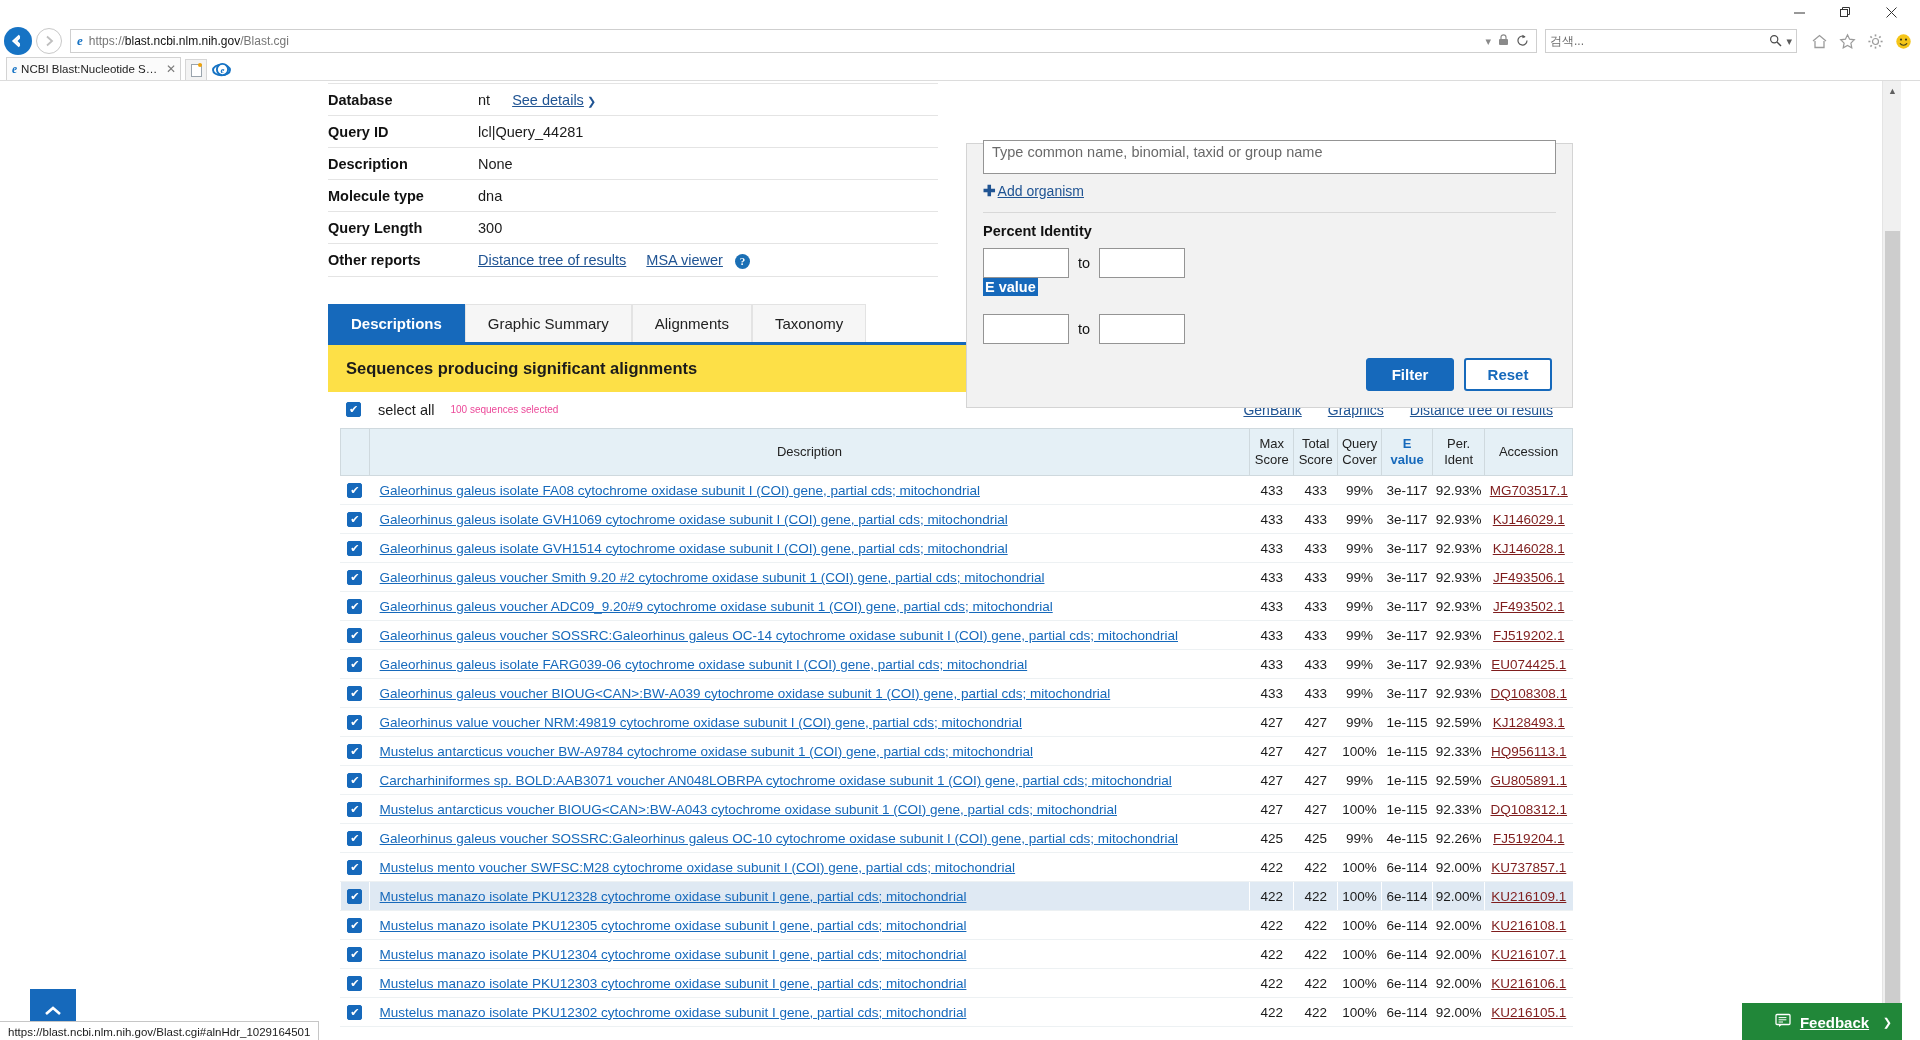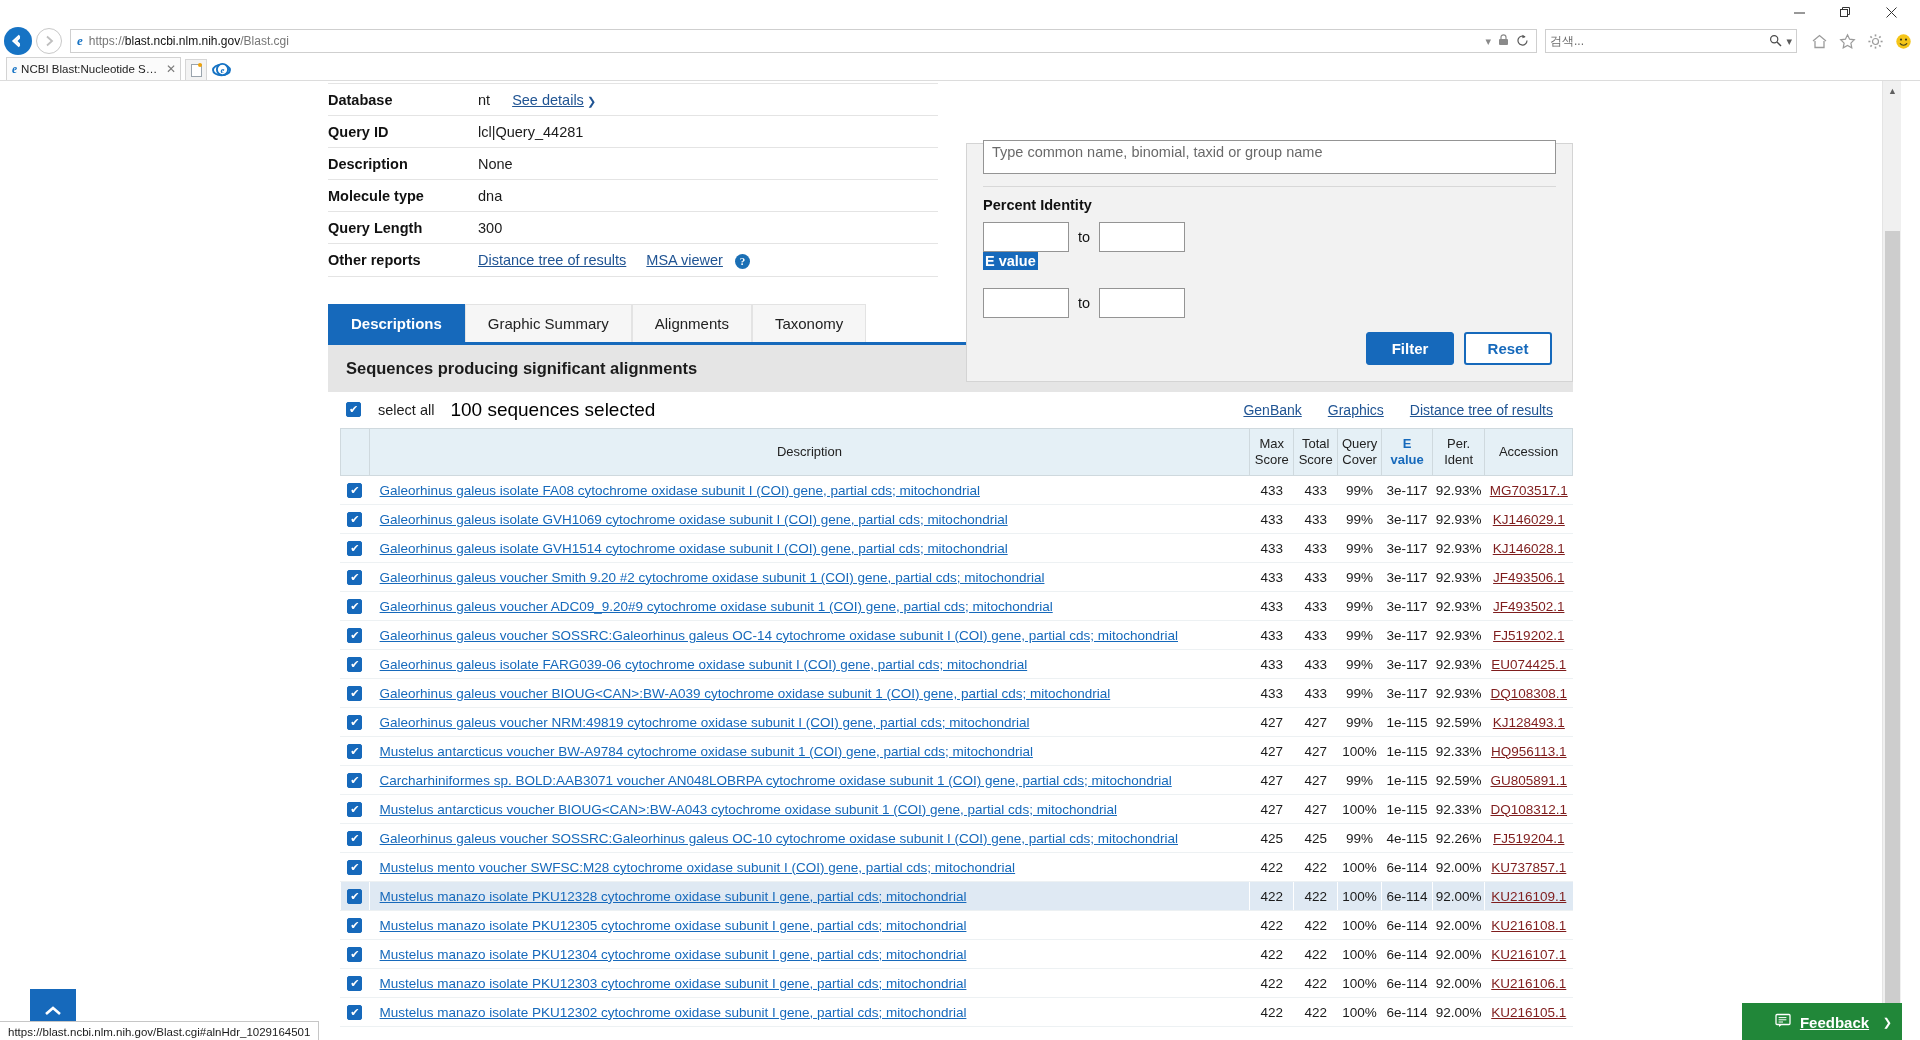--- a/index.html
+++ b/index.html
@@ -259,21 +259,21 @@
   }
   .rtab.active {
     background: #1669bb; color: #fff; font-weight: bold;
     border-color: #1669bb;
   }
 
   
   .res-band {
     margin-left: 328px;
     width: 1245px;
-    background: #e5e5e5;
+    background: #fde047;
     height: 47px;
     display: flex;
     align-items: center;
     padding: 0 20px 0 18px;
   }
   .res-title { font-size: 16.5px; font-weight: bold; color: #1b1b1b; }
   .band-right { margin-left: auto; display: flex; align-items: center; gap: 1px; }
   .band-item {
     font-size: 14.5px; font-weight: bold; color: #1b1b1b;
     display: flex; align-items: center; gap: 7px;
@@ -304,21 +304,21 @@
   .cbx {
     width: 15px; height: 15px;
     background: #1669bb;
     border: 1px solid #1669bb;
     border-radius: 2px;
     display: inline-flex; align-items: center; justify-content: center;
     color: #fff; font-size: 11px; line-height: 1;
     flex: none; cursor: pointer;
   }
   .sel-all-lab { font-size: 14.5px; color: #1b1b1b; margin-left: 17px; text-align: center; }
-  .sel-count { font-size: 19px; color: #000000; margin-left: 16px; }
+  .sel-count { font-size: 10px; color: #ec4899; margin-left: 16px; }
   .sel-links { margin-left: auto; display: flex; gap: 26px; font-size: 14px; }
 
   
   .tbl-wrap { margin-left: 340px; width: 1233px; }
   table.results { width: 100%; border-collapse: collapse; font-size: 13.5px; }
   table.results thead th {
     background: #e5f0f6;
     border: 1px solid #cfd9de;
     color: #222;
     font-weight: normal;
@@ -586,20 +586,23 @@
               <span class="qmark">?</span>
             </td>
           </tr>
         </tbody>
           </table>
       </div>
     </div>
 
     <div class="filter-panel">
       <div class="org-input">Type common name, binomial, taxid or group name</div>
+      <div class="add-org">
+        <span class="plus-ic">✚</span><a class="blue">Add organism</a>
+      </div>
       <hr class="hr-line">
       <div class="crit-row">
         <div class="crit-group">
           <div class="crit-label">Percent Identity</div>
           <div class="crit-inputs">
             <input type="text" value="" style="">
             <span class="to">to</span>
             <input type="text" value="" style="">
           </div>
         </div>
@@ -746,21 +749,21 @@
               <td class="desc"><a class="rowlink">Galeorhinus galeus voucher BIOUG&lt;CAN&gt;:BW-A039 cytochrome oxidase subunit 1 (COI) gene, partial cds; mitochondrial</a></td>
               <td>433</td>
               <td>433</td>
               <td>99%</td>
               <td>3e-117</td>
               <td>92.93%</td>
               <td><a class="acclink">DQ108308.1</a></td>
             </tr>
             <tr>
               <td class="cb"><span class="cbx">✔</span></td>
-              <td class="desc"><a class="rowlink">Galeorhinus galeus voucher NRM:49819 cytochrome oxidase subunit I (COI) gene, partial cds; mitochondrial</a></td>
+              <td class="desc"><a class="rowlink">Galeorhinus value voucher NRM:49819 cytochrome oxidase subunit I (COI) gene, partial cds; mitochondrial</a></td>
               <td>427</td>
               <td>427</td>
               <td>99%</td>
               <td>1e-115</td>
               <td>92.59%</td>
               <td><a class="acclink">KJ128493.1</a></td>
             </tr>
             <tr>
               <td class="cb"><span class="cbx">✔</span></td>
               <td class="desc"><a class="rowlink">Mustelus antarcticus voucher BW-A9784 cytochrome oxidase subunit 1 (COI) gene, partial cds; mitochondrial</a></td>

